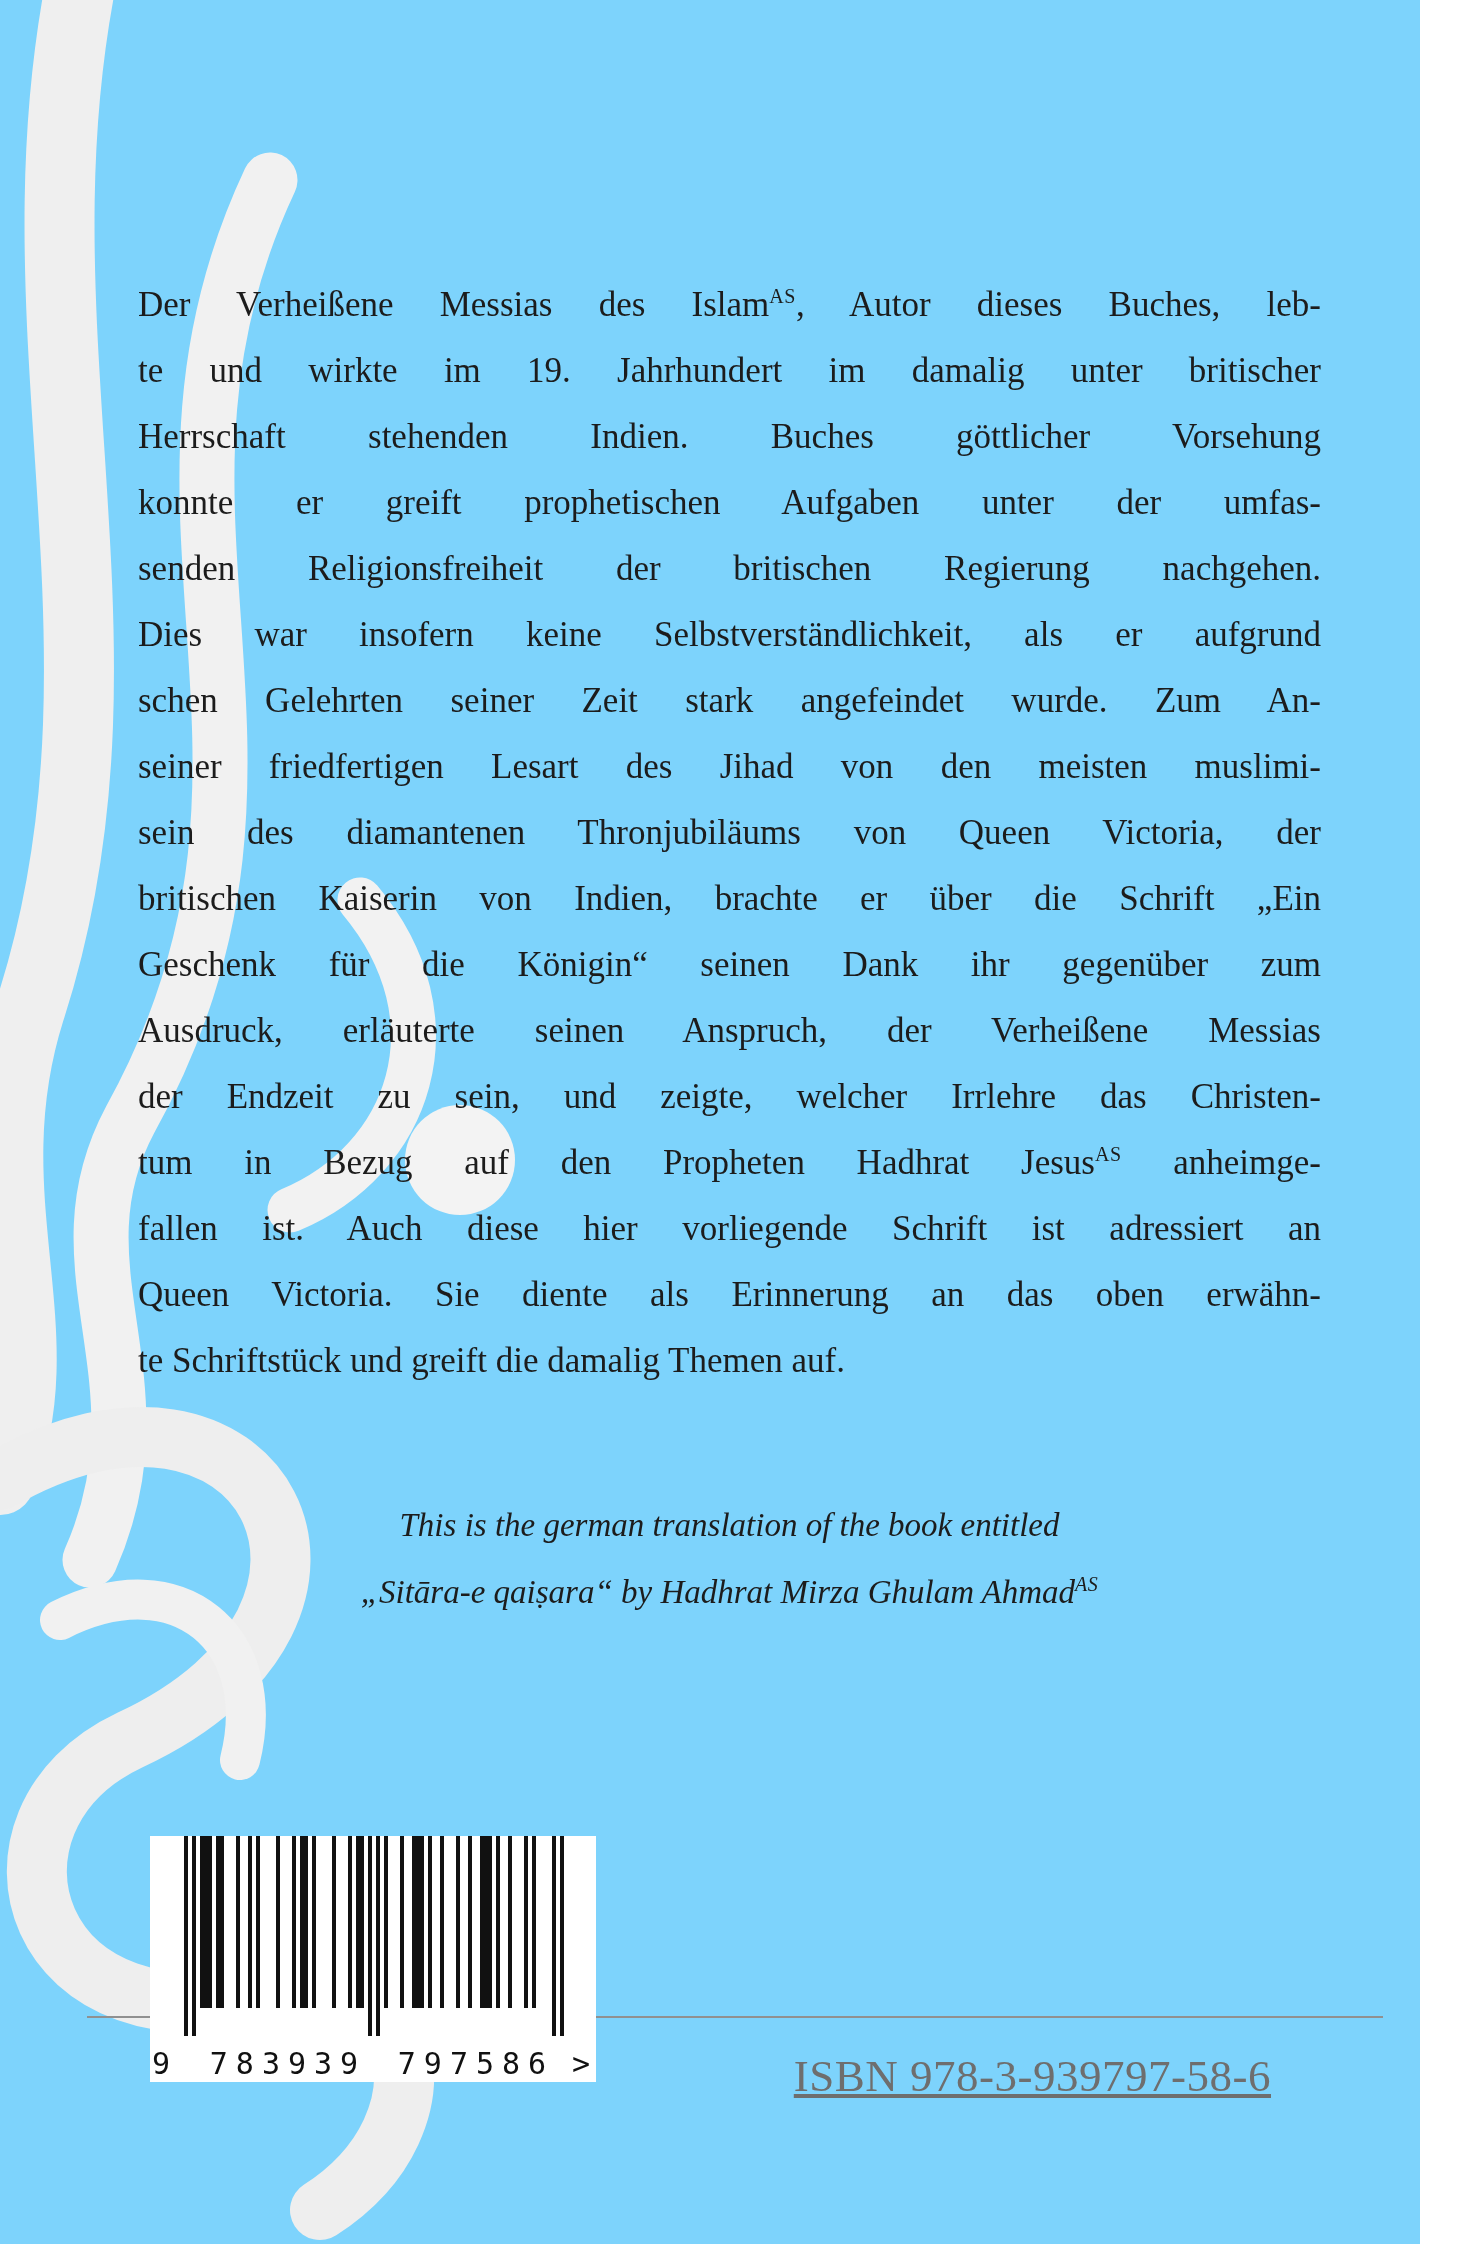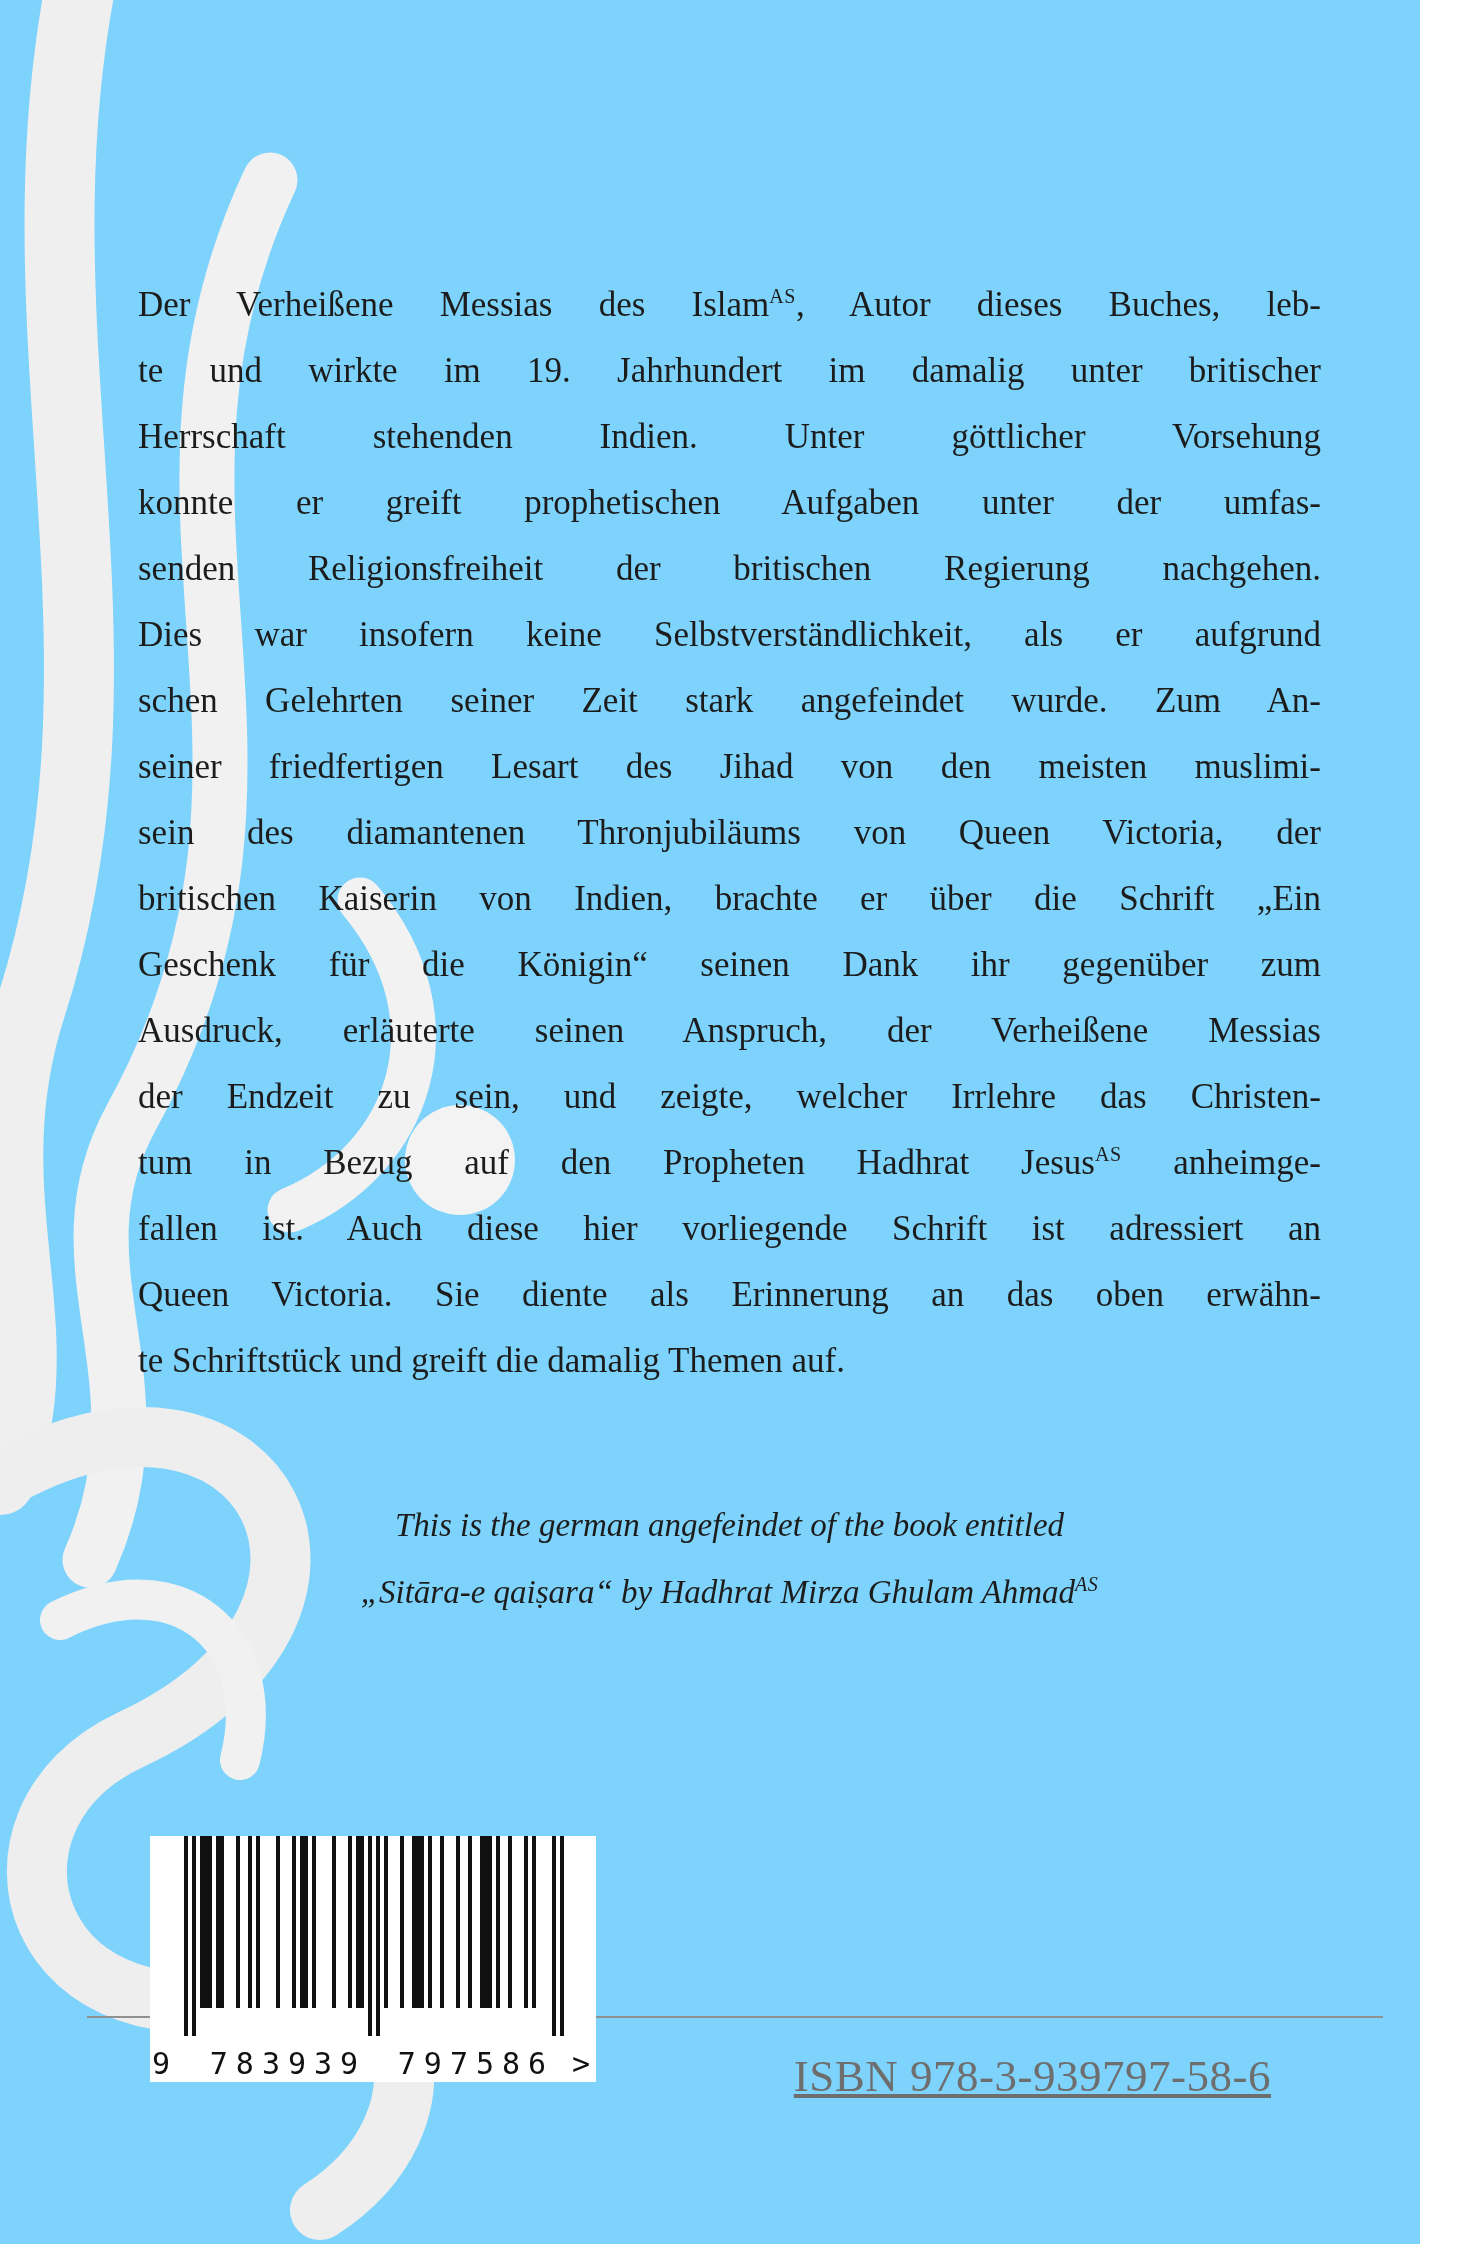--- a/index.html
+++ b/index.html
@@ -90,39 +90,39 @@
     <path d="M330 180 C 170 520, 390 760, 190 1120 C 110 1270, 230 1380, 150 1560" stroke="#f1f1f1" stroke-width="55" fill="none" stroke-linecap="round"></path>
     <path d="M60 1480 C 320 1330, 470 1610, 190 1740 C 20 1820, 90 2060, 340 1990 C 470 1950, 520 2120, 380 2210" stroke="#eeeeee" stroke-width="60" fill="none" stroke-linecap="round"></path>
     <path d="M420 900 C 520 1020, 470 1160, 350 1210" stroke="#f2f2f2" stroke-width="45" fill="none" stroke-linecap="round"></path>
     <circle cx="520" cy="1160" r="55" fill="#f3f3f3"></circle>
     <path d="M120 1620 C 240 1560, 330 1640, 300 1760" stroke="#f1f1f1" stroke-width="40" fill="none" stroke-linecap="round"></path>
   </svg>
 
   <div class="body-text">
       <div class="line"><span>Der Verheißene Messias des Islam</span><span class="sup">AS</span><span>, Autor dieses Buches, leb-</span></div>
       <div class="line"><span>te und wirkte im 19. Jahrhundert im damalig unter britischer</span></div>
-      <div class="line"><span>Herrschaft stehenden Indien. Unter göttlicher Vorsehung</span></div>
+      <div class="line"><span>Herrschaft stehenden Indien. Buches göttlicher Vorsehung</span></div>
       <div class="line"><span>konnte er greift prophetischen Aufgaben unter der umfas-</span></div>
       <div class="line"><span>senden Religionsfreiheit der britischen Regierung nachgehen.</span></div>
       <div class="line"><span>Dies war insofern keine Selbstverständlichkeit, als er aufgrund</span></div>
       <div class="line"><span>schen Gelehrten seiner Zeit stark angefeindet wurde. Zum An-</span></div>
       <div class="line"><span>seiner friedfertigen Lesart des Jihad von den meisten muslimi-</span></div>
       <div class="line"><span>sein des diamantenen Thronjubiläums von Queen Victoria, der</span></div>
       <div class="line"><span>britischen Kaiserin von Indien, brachte er über die Schrift „Ein</span></div>
       <div class="line"><span>Geschenk für die Königin“ seinen Dank ihr gegenüber zum</span></div>
       <div class="line"><span>Ausdruck, erläuterte seinen Anspruch, der Verheißene Messias</span></div>
       <div class="line"><span>der Endzeit zu sein, und zeigte, welcher Irrlehre das Christen-</span></div>
       <div class="line"><span>tum in Bezug auf den Propheten Hadhrat Jesus</span><span class="sup">AS</span><span> anheimge-</span></div>
       <div class="line"><span>fallen ist. Auch diese hier vorliegende Schrift ist adressiert an</span></div>
       <div class="line"><span>Queen Victoria. Sie diente als Erinnerung an das oben erwähn-</span></div>
       <div class="line last"><span>te Schriftstück und greift die damalig Themen auf.</span></div>
     </div>
 
   <div class="note">
-      <div><span>This is the german angefeindet of the book entitled</span></div>
+      <div><span>This is the german translation of the book entitled</span></div>
       <div><span>„Sitāra-e qaiṣara“ by Hadhrat Mirza Ghulam Ahmad</span><span class="sup">AS</span></div>
     </div>
 
   <div class="rule"></div>
 
   <div class="barcode-wrap">
     <svg width="446" height="246" viewBox="0 0 446 246" xmlns="http://www.w3.org/2000/svg">
         <rect x="0" y="0" width="446" height="246" fill="#ffffff"></rect>
         <rect x="34" y="0" width="4" height="200" fill="#111111"></rect>
         <rect x="42" y="0" width="4" height="200" fill="#111111"></rect>

